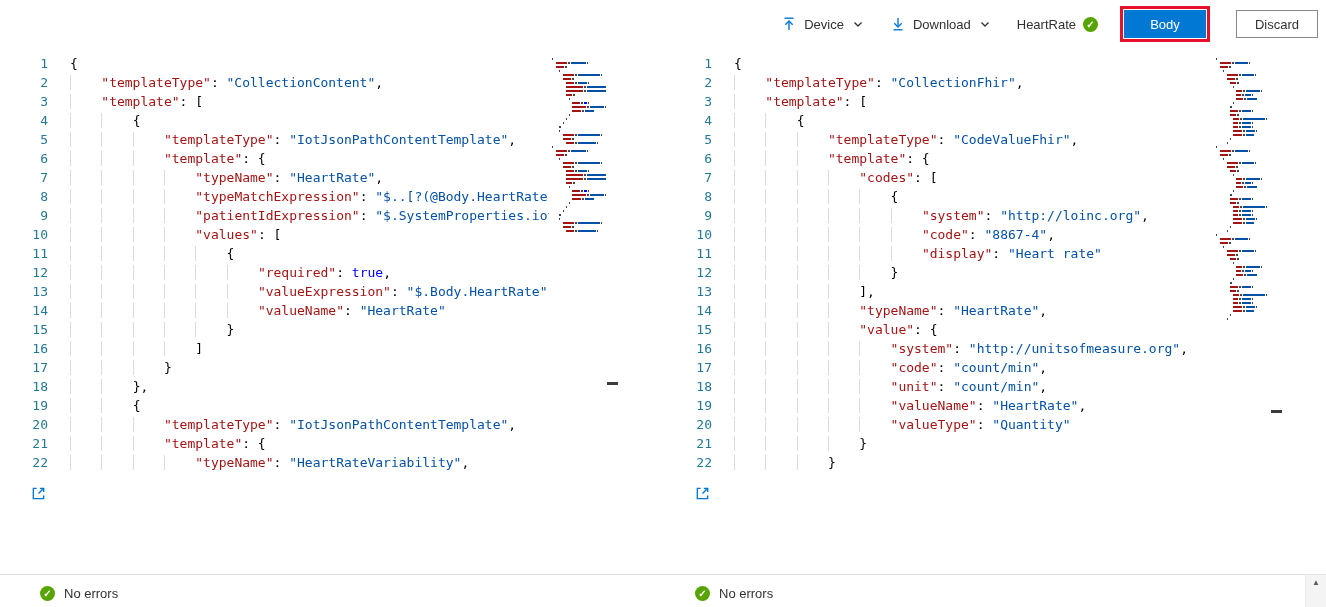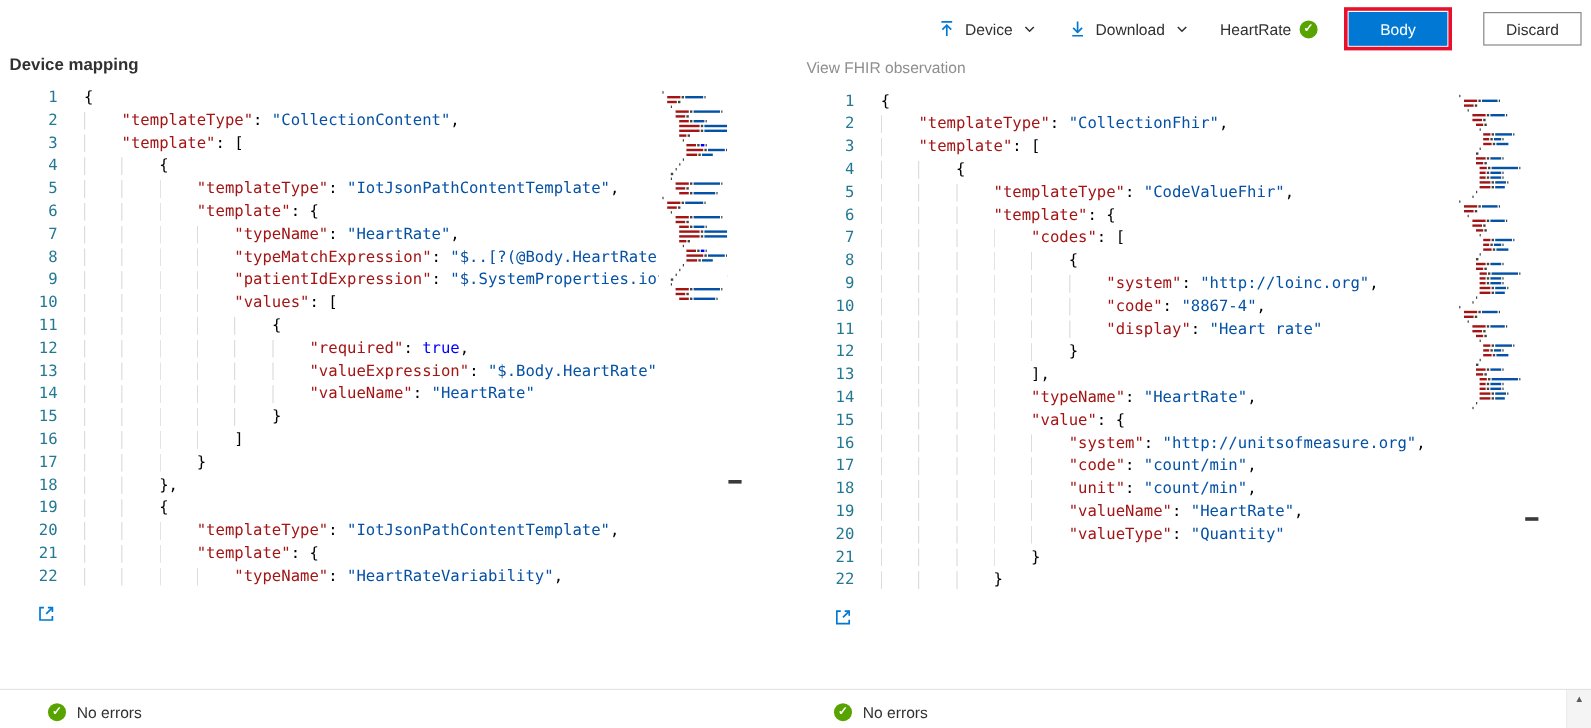--- a/index.html
+++ b/index.html
@@ -137,21 +137,20 @@
   <div class="tb-item">
     <span>HeartRate</span>
     <span class="check-circle">✓</span>
   </div>
 
   <button class="btn btn-save">Body</button>
   <button class="btn btn-discard">Discard</button>
 </div>
 
 <section class="panel panel-left">
-  <div class="panel-title">Device mapping</div>
   <div class="editor">
     <div class="code-lines">
         <div class="code-line"><span class="ln">1</span><span class="lc"><span class="c-p">{</span></span></div>
         <div class="code-line"><span class="ln">2</span><span class="lc"><span class="guide">    </span><span class="c-k">"templateType"</span><span class="c-p">: </span><span class="c-s">"CollectionContent"</span><span class="c-p">,</span></span></div>
         <div class="code-line"><span class="ln">3</span><span class="lc"><span class="guide">    </span><span class="c-k">"template"</span><span class="c-p">: [</span></span></div>
         <div class="code-line"><span class="ln">4</span><span class="lc"><span class="guide">    </span><span class="guide">    </span><span class="c-p">{</span></span></div>
         <div class="code-line"><span class="ln">5</span><span class="lc"><span class="guide">    </span><span class="guide">    </span><span class="guide">    </span><span class="c-k">"templateType"</span><span class="c-p">: </span><span class="c-s">"IotJsonPathContentTemplate"</span><span class="c-p">,</span></span></div>
         <div class="code-line"><span class="ln">6</span><span class="lc"><span class="guide">    </span><span class="guide">    </span><span class="guide">    </span><span class="c-k">"template"</span><span class="c-p">: {</span></span></div>
         <div class="code-line"><span class="ln">7</span><span class="lc"><span class="guide">    </span><span class="guide">    </span><span class="guide">    </span><span class="guide">    </span><span class="c-k">"typeName"</span><span class="c-p">: </span><span class="c-s">"HeartRate"</span><span class="c-p">,</span></span></div>
         <div class="code-line"><span class="ln">8</span><span class="lc"><span class="guide">    </span><span class="guide">    </span><span class="guide">    </span><span class="guide">    </span><span class="c-k">"typeMatchExpression"</span><span class="c-p">: </span><span class="c-s">"$..[?(@Body.HeartRate)]"</span><span class="c-p">,</span></span></div>
@@ -223,21 +222,20 @@
   <button class="expand-btn">
     <svg width="15" height="15" viewBox="0 0 16 16" fill="none" stroke="#0078d4" stroke-width="1.5">
       <path d="M6 2.5H2.5v11h11V10"></path>
         <path d="M9.5 2.5h4v4"></path>
         <path d="M13.5 2.5 8 8"></path>
     </svg>
   </button>
 </section>
 
 <section class="panel panel-right">
-  <div class="panel-subtitle">View FHIR observation</div>
   <div class="editor">
     <div class="code-lines">
         <div class="code-line"><span class="ln">1</span><span class="lc"><span class="c-p">{</span></span></div>
         <div class="code-line"><span class="ln">2</span><span class="lc"><span class="guide">    </span><span class="c-k">"templateType"</span><span class="c-p">: </span><span class="c-s">"CollectionFhir"</span><span class="c-p">,</span></span></div>
         <div class="code-line"><span class="ln">3</span><span class="lc"><span class="guide">    </span><span class="c-k">"template"</span><span class="c-p">: [</span></span></div>
         <div class="code-line"><span class="ln">4</span><span class="lc"><span class="guide">    </span><span class="guide">    </span><span class="c-p">{</span></span></div>
         <div class="code-line"><span class="ln">5</span><span class="lc"><span class="guide">    </span><span class="guide">    </span><span class="guide">    </span><span class="c-k">"templateType"</span><span class="c-p">: </span><span class="c-s">"CodeValueFhir"</span><span class="c-p">,</span></span></div>
         <div class="code-line"><span class="ln">6</span><span class="lc"><span class="guide">    </span><span class="guide">    </span><span class="guide">    </span><span class="c-k">"template"</span><span class="c-p">: {</span></span></div>
         <div class="code-line"><span class="ln">7</span><span class="lc"><span class="guide">    </span><span class="guide">    </span><span class="guide">    </span><span class="guide">    </span><span class="c-k">"codes"</span><span class="c-p">: [</span></span></div>
         <div class="code-line"><span class="ln">8</span><span class="lc"><span class="guide">    </span><span class="guide">    </span><span class="guide">    </span><span class="guide">    </span><span class="guide">    </span><span class="c-p">{</span></span></div>

